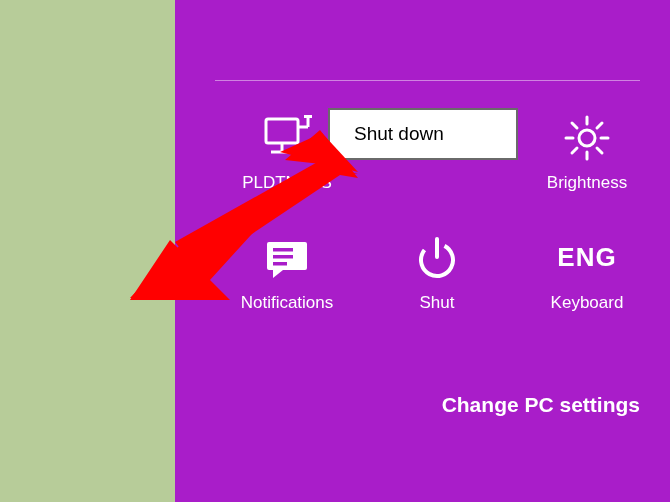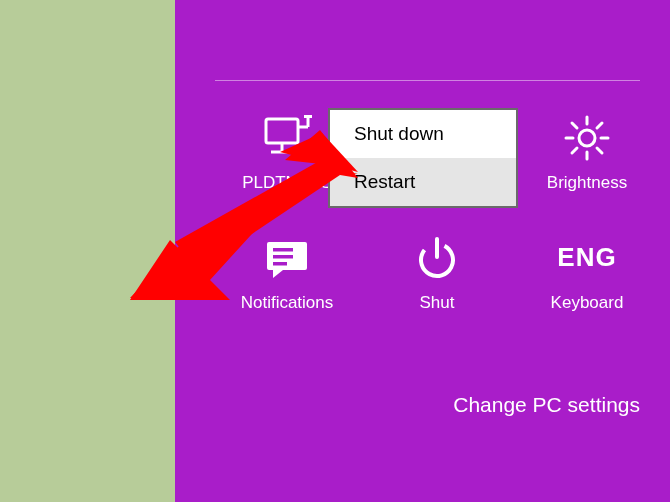--- a/index.html
+++ b/index.html
@@ -62,21 +62,21 @@
       font-size: 17px;
       font-weight: 400;
       color: #fff;
     }
     .change-settings {
       position: absolute;
       bottom: 85px;
       right: 30px;
       color: #fff;
       font-size: 21px;
-      font-weight: 400;
+      font-weight: 700;
       cursor: pointer;
     }
     .popup-menu {
       position: absolute;
       top: 108px;
       left: 328px;
       width: 190px;
       background: #fff;
       border: 2px solid #6a6a6a;
       z-index: 10;
@@ -185,21 +185,20 @@
       <div class="tile-label">Keyboard</div>
     </div>
 
   </div>
 
   <div class="change-settings">Change PC settings</div>
 </div>
 
 <div class="popup-menu">
   <div class="popup-item">Shut down</div>
-  <div class="popup-item highlight">Restart</div>
 </div>
 
 <svg class="arrow-annotation" width="230" height="170" viewBox="0 0 230 170">
   <polygon points="0,170 40,110 60,130 200,35 155,30 190,0 228,48 180,40 80,150 100,170" fill="#ff0000"></polygon>
   <polygon points="0,170 55,118 195,30 160,26 228,44 190,42 75,145" fill="#ff0000"></polygon>
   <polygon points="0,168 50,115 70,135 75,150 95,168" fill="#ff0000"></polygon>
   <polygon points="150,22 228,42 192,3" fill="#ff0000"></polygon>
   <polygon points="45,112 200,25 210,45 68,140" fill="#ff0000"></polygon>
 </svg>
 

